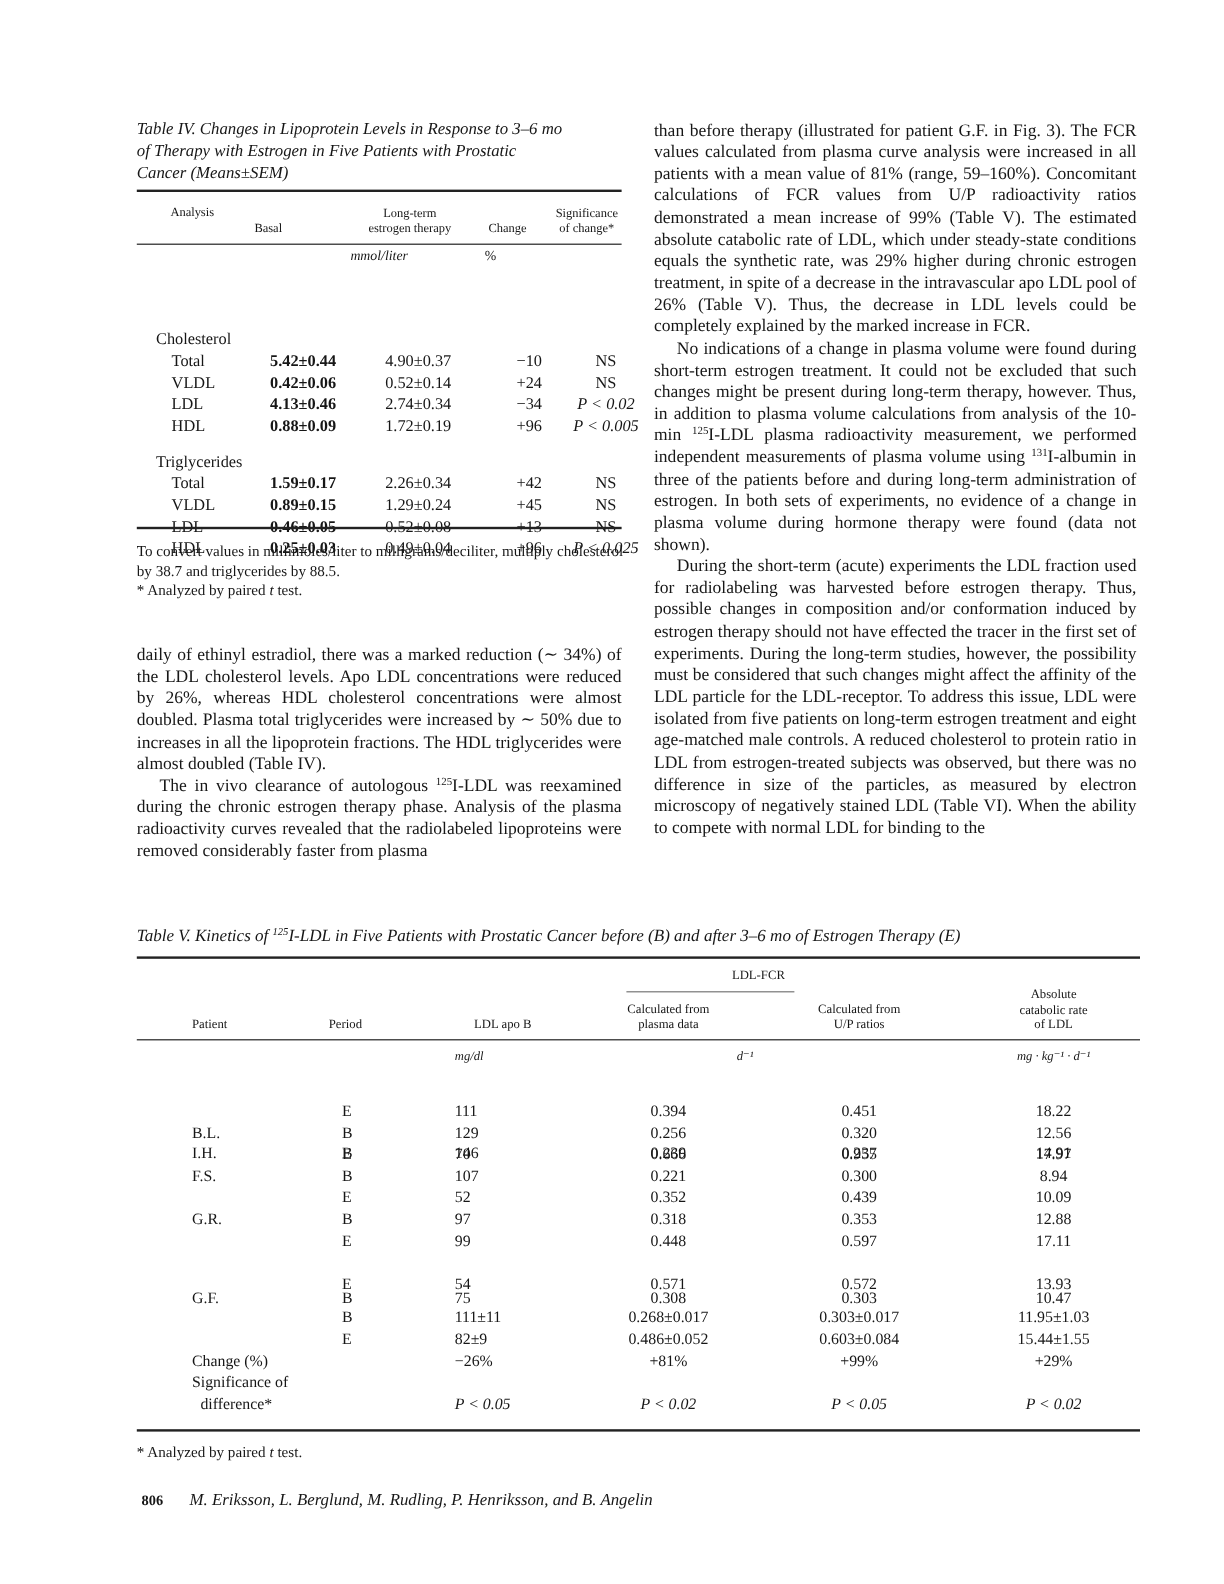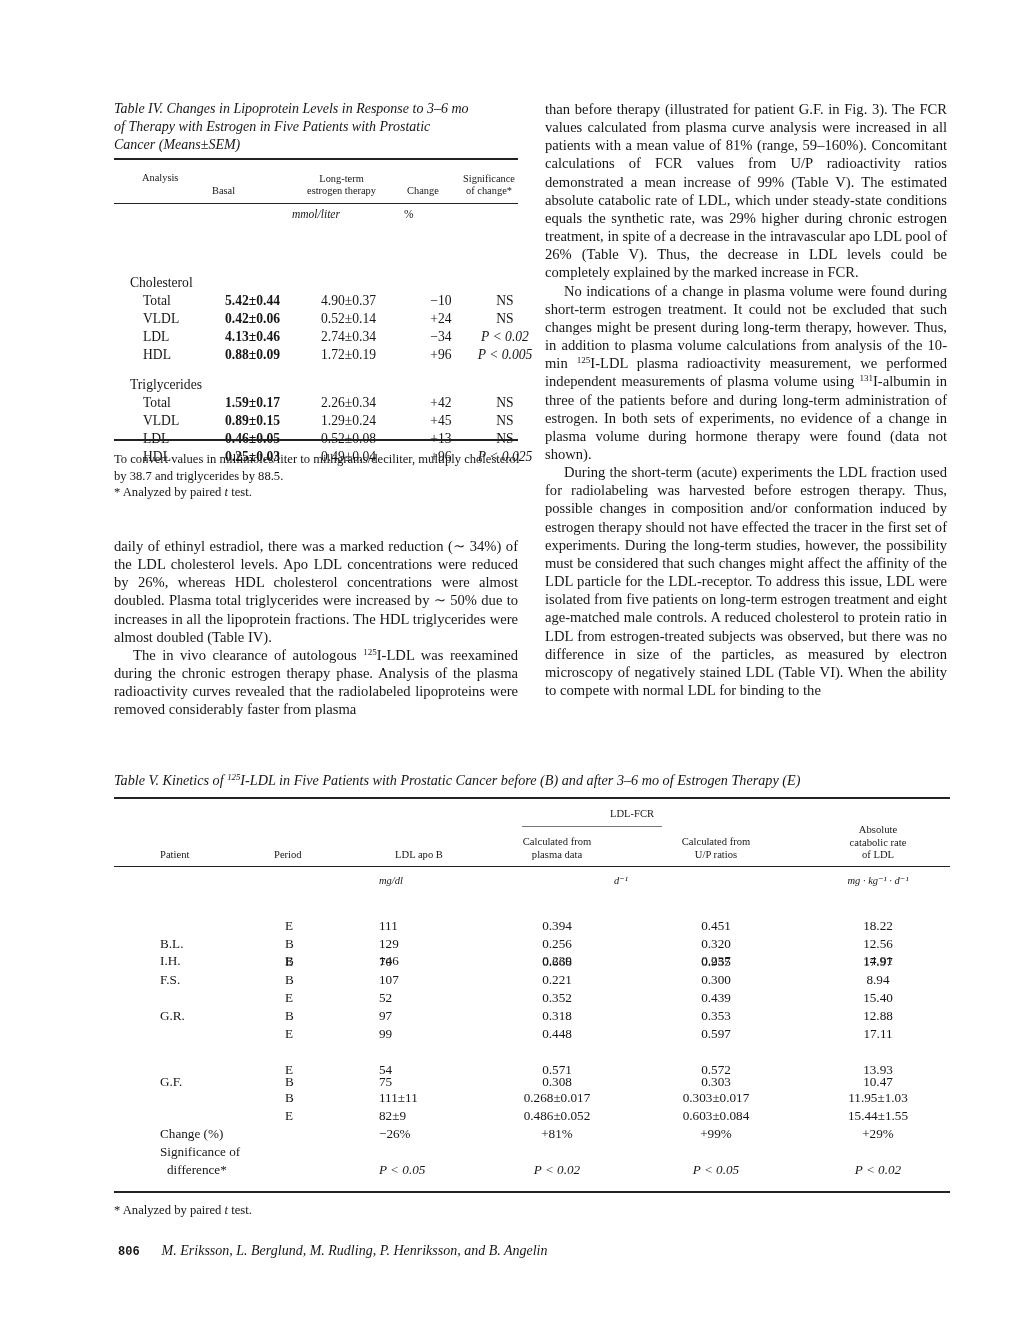--- a/index.html
+++ b/index.html
@@ -39,21 +39,21 @@
   .d-pt { left:46px; }
   .d-pe { left:171px; }
   .d-ap { left:265px; width:80px; }
   .d-pl { left:393px; width:100px; text-align:center; }
   .d-up { left:552px; width:100px; text-align:center; }
   .d-ab { left:714px; width:100px; text-align:center; }
   .t5-hdr { font-size:10.6px; line-height:12.5px; text-align:center; position:absolute; }
 
   #t5-note { left:114px; top:1203px; font-size:12.6px; }
   #footer { left:118px; top:1243px; font-size:14px; white-space:nowrap; }
-  #footer .pg { font-family:Liberation Mono, monospace; font-weight:bold; font-size:12px; margin-right:22px; }
+  #footer .pg { font-family:Liberation Serif, serif; font-weight:bold; font-size:12px; margin-right:22px; }
 </style>
 </head>
 <body>
 
 <div id="t4-caption" class="abs">Table IV. Changes in Lipoprotein Levels in Response to 3–6 mo of Therapy with Estrogen in Five Patients with Prostatic Cancer (Means±SEM)</div>
 
 <div class="rule" style="left:114px; top:158px; width:404px;"></div>
 
 <div class="t4" style="top:0;">
 
@@ -236,21 +236,21 @@
     <span class="d-pl">0.221</span>
     <span class="d-up">0.300</span>
     <span class="d-ab">8.94</span>
   </div>
   <div class="t5-row" style="top:989px;">
     <span class="d-pt"></span>
     <span class="d-pe">E</span>
     <span class="d-ap">52</span>
     <span class="d-pl">0.352</span>
     <span class="d-up">0.439</span>
-    <span class="d-ab">15.40</span>
+    <span class="d-ab">10.09</span>
   </div>
   <div class="t5-row" style="top:1007px;">
     <span class="d-pt">G.R.</span>
     <span class="d-pe">B</span>
     <span class="d-ap">97</span>
     <span class="d-pl">0.318</span>
     <span class="d-up">0.353</span>
     <span class="d-ab">12.88</span>
   </div>
   <div class="t5-row" style="top:1025px;">

